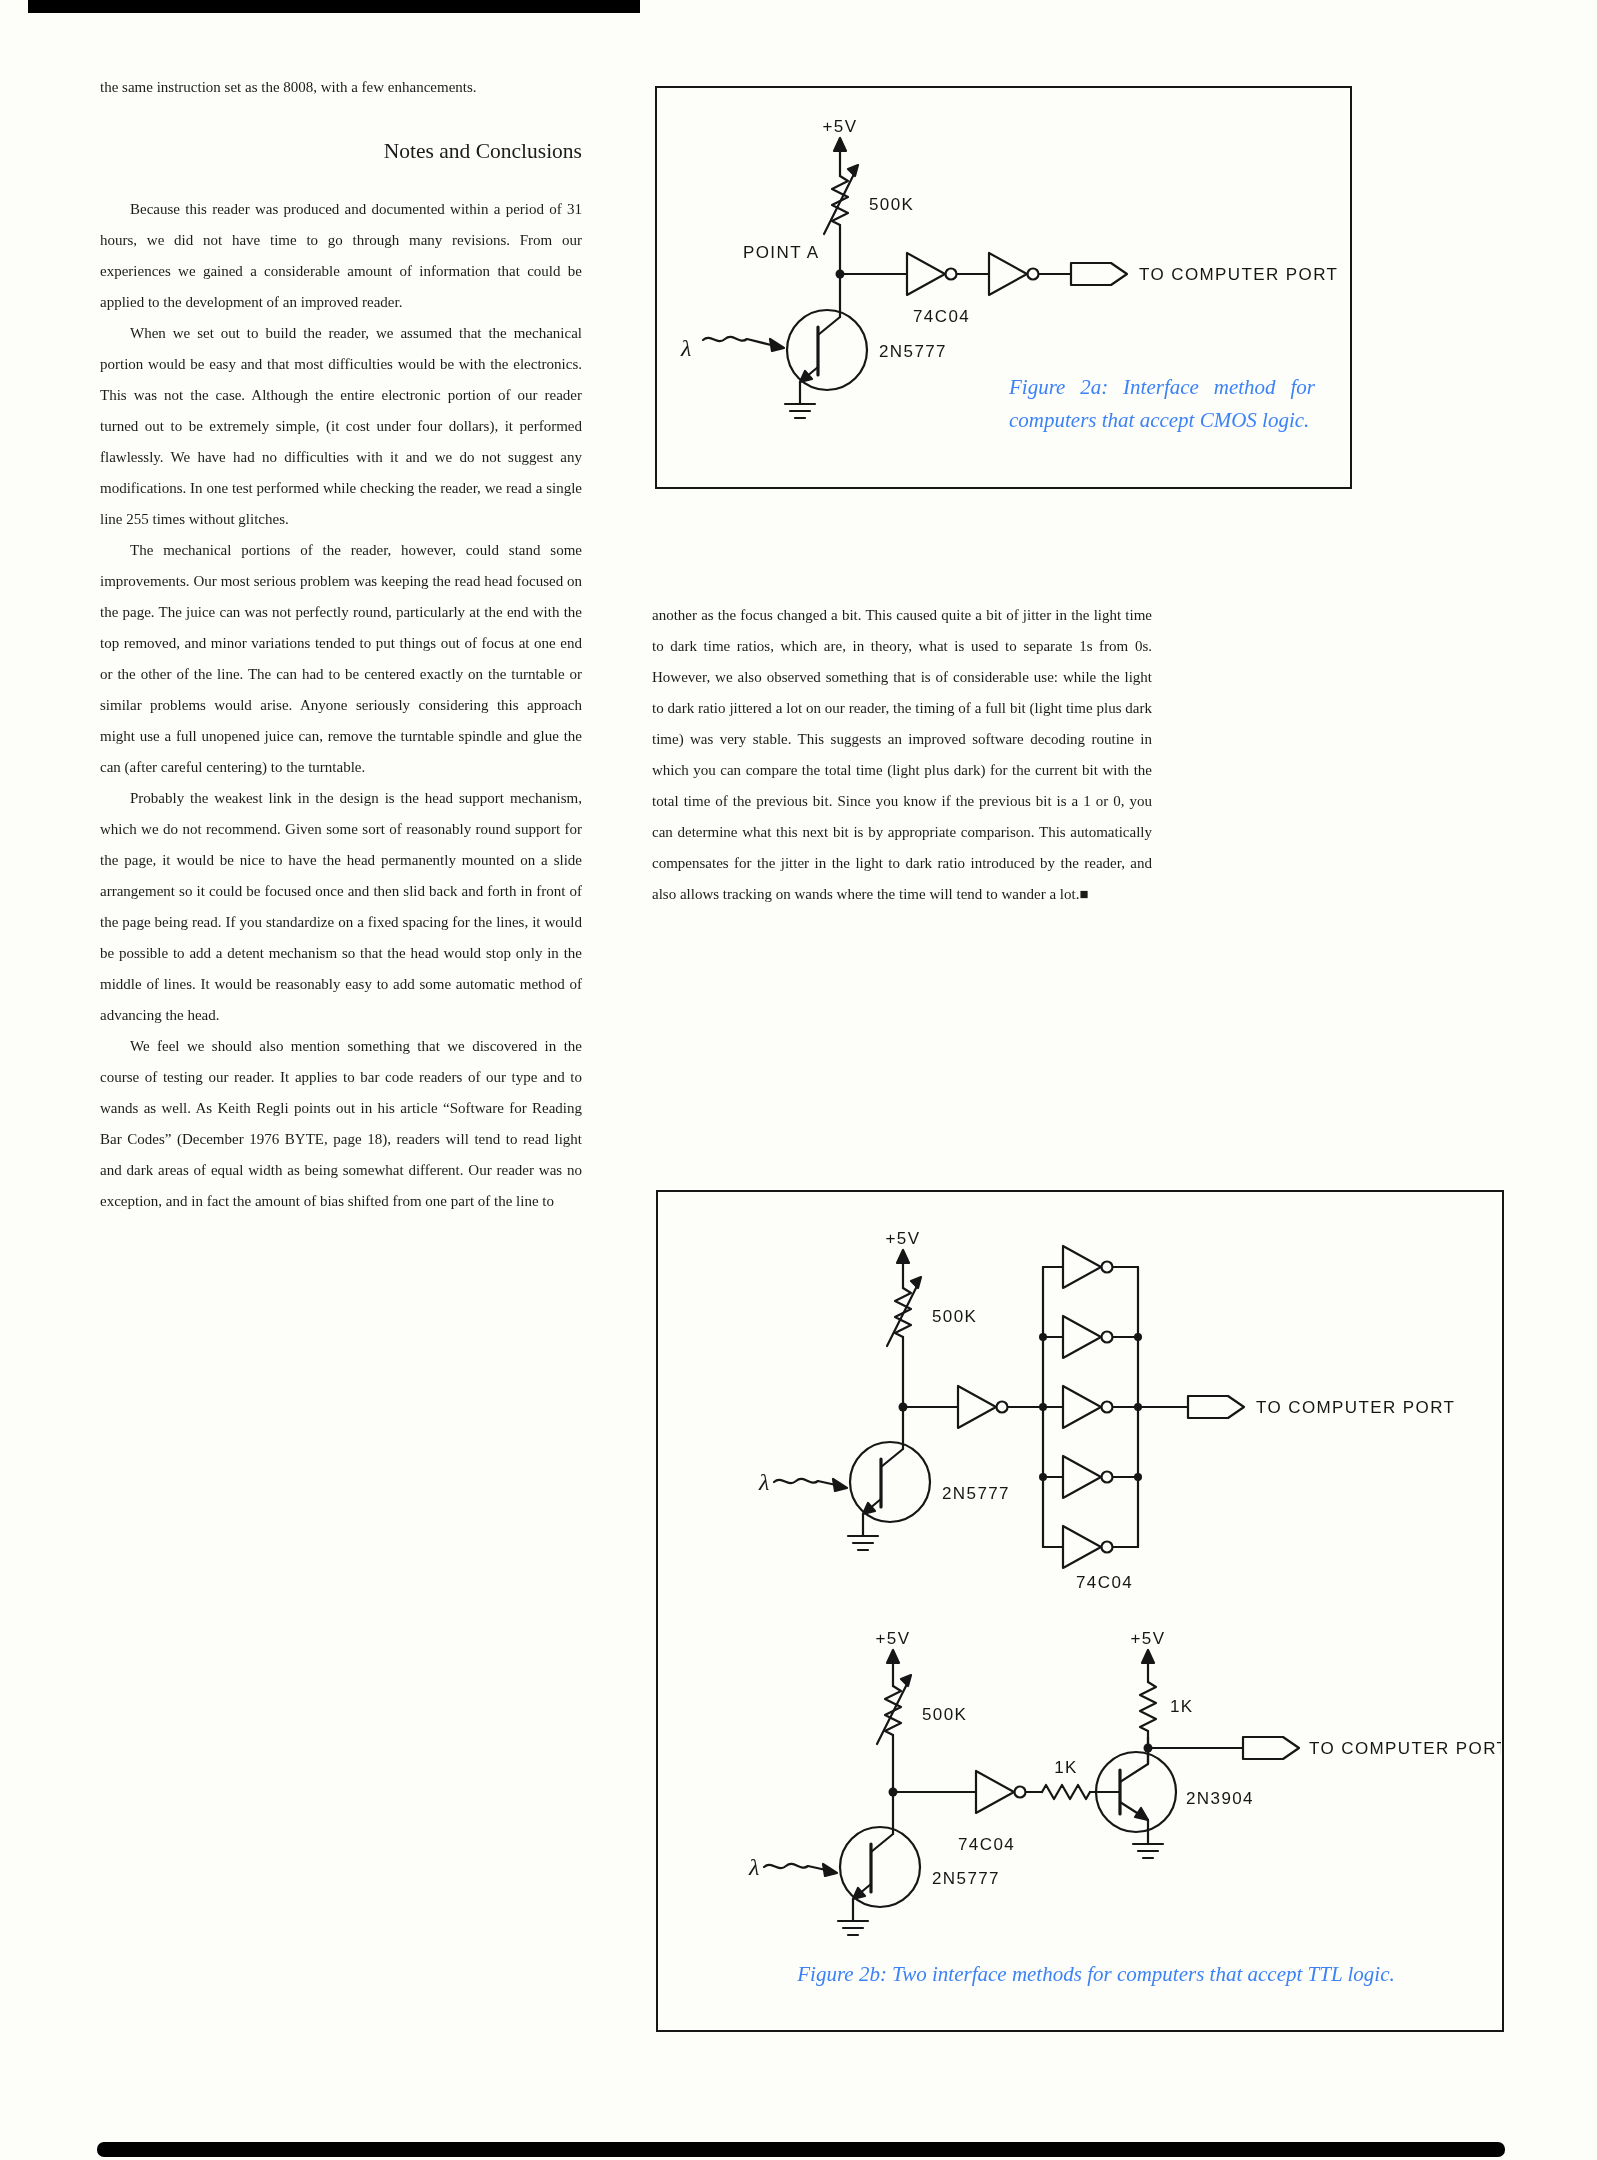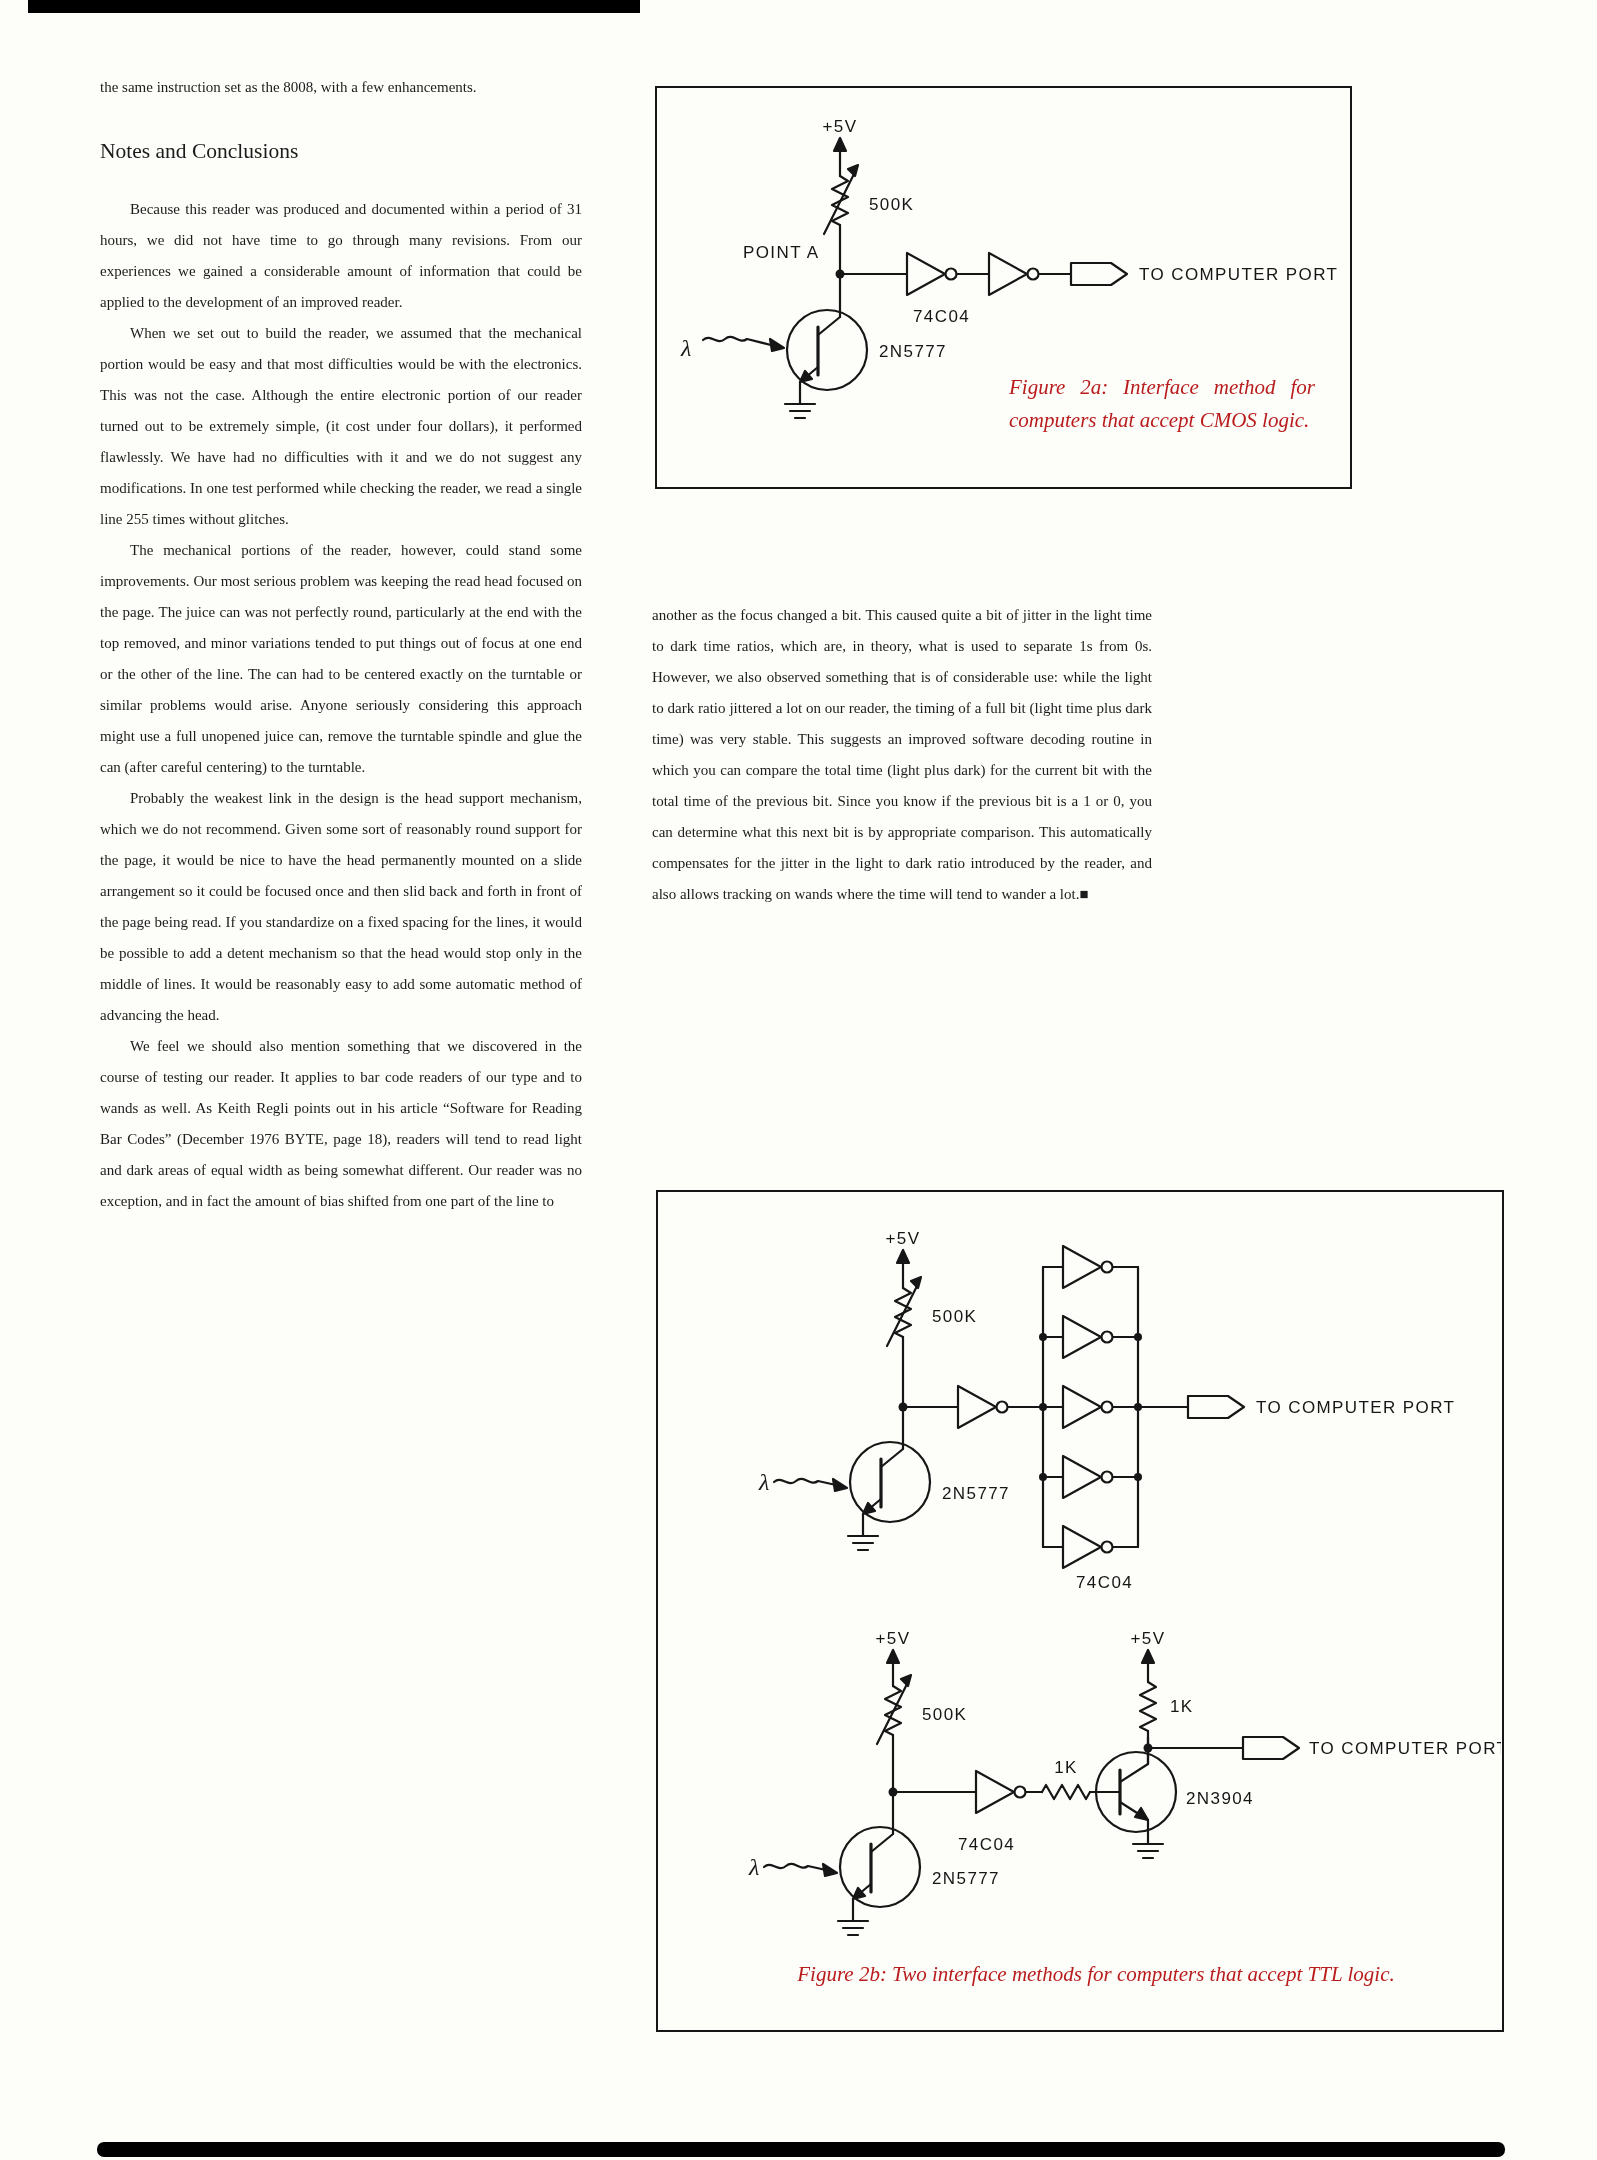--- a/index.html
+++ b/index.html
@@ -12,30 +12,30 @@
   }
   .artifact { position:absolute; background:#000; }
   .artifact.top { left:28px; top:0; width:612px; height:13px; }
   .artifact.bottom { left:97px; top:2142px; width:1408px; height:15px; border-radius:7px; }
 
   .col-left  { position:absolute; left:100px; top:72px;  width:482px; }
   .col-right { position:absolute; left:652px; top:556px; width:500px;margin-top:44px; }
 
   .body-text { font-size:15px; line-height:31px; text-align:justify; }
   .body-text.indent { text-indent:30px; }
-  .section-heading { font-size:21.5px; font-weight:normal; margin:36px 0 30px 0; }
+  .section-heading { font-size:21.5px; font-weight:normal; margin:36px 0 30px 0;text-align:right; }
 
   .figure-box { position:absolute; border:2.5px solid #161616; background:#fdfdfa; }
   .fig2a { left:655px; top:86px;  width:697px; height:403px; }
   .fig2b { left:656px; top:1190px; width:848px; height:842px; }
   .schematic { position:absolute; left:0; top:0; }
   .schematic text { font-family:"Liberation Sans", sans-serif; font-size:17px; letter-spacing:1.4px; fill:#161616; }
   .schematic text.lambda { font-family:"Liberation Serif", serif; font-style:italic; font-size:24px; letter-spacing:0; }
 
-  .caption { font-style:italic; font-size:21px; line-height:33px; color:#b91c1c; }
+  .caption { font-style:italic; font-size:21px; line-height:33px; color:#3b82f6; }
   .fig2a-caption { position:absolute; left:352px; top:283px; width:306px; text-align:justify; }
   .fig2b-caption { position:absolute; left:16px; top:766px; width:100%; text-align:center; }
 
   .footer { position:absolute; top:2085px; left:100px; width:1405px; text-align:right;
             font-family:"Liberation Sans", sans-serif; font-weight:bold; }
   .footer .credit   { font-size:15px; }
   .footer .page-num { font-size:21px; margin-left:22px; }
 </style>
 </head>
 <body>

